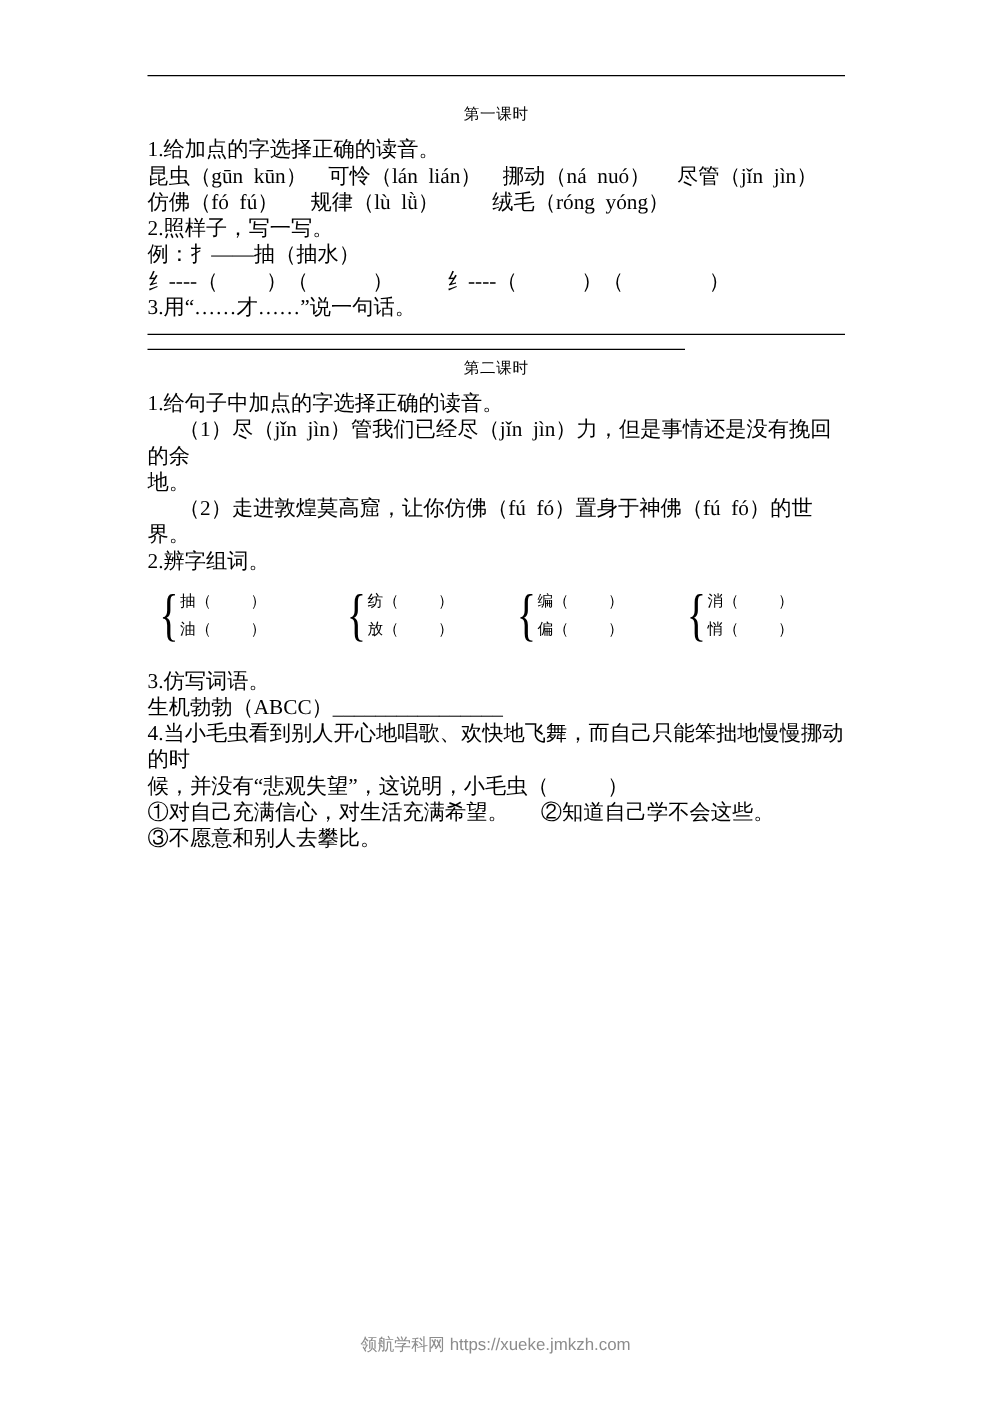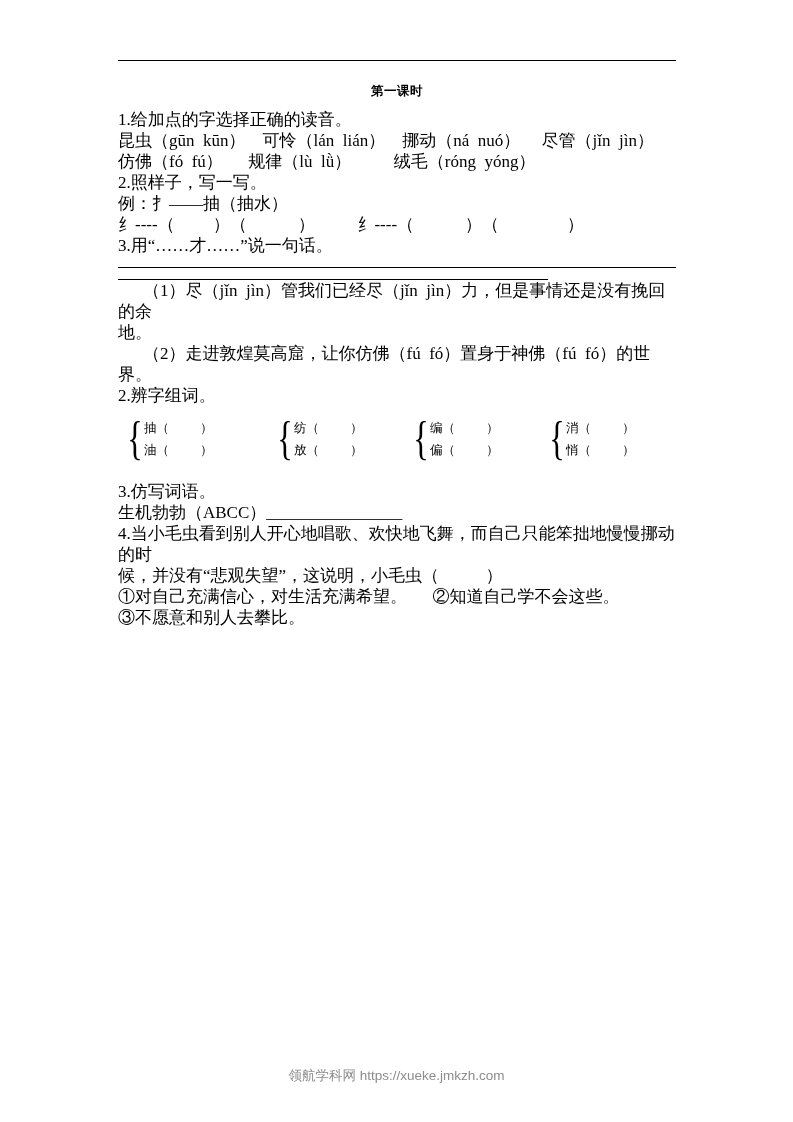--- a/index.html
+++ b/index.html
@@ -28,21 +28,21 @@
     width: 558px;
   }
   .top-rule {
     border-top: 1px solid #000;
     width: 558px;
     margin: 0 0 22px 0;
   }
   .section-title {
     text-align: center;
     font-size: 12.5px;
-    font-weight: bold;
+    font-weight: normal;
     margin: 0 0 9px 0;
     letter-spacing: 0.5px;
   }
   .line {
     font-size: 17px;
     line-height: 21px;
     margin: 0;
     white-space: pre-wrap;
   }
   .line.indent {
@@ -115,20 +115,22 @@
     <p class="line">昆虫（gūn  kūn）    可怜（lán  lián）    挪动（ná  nuó）     尽管（jǐn  jìn）</p>
     <p class="line">仿佛（fó  fú）      规律（lù  lǜ）          绒毛（róng  yóng）</p>
     <p class="line">2.照样子，写一写。</p>
     <p class="line">例：扌——抽（抽水）</p>
     <p class="line">纟----（         ）（            ）          纟----（            ）（                ）</p>
     <p class="line">3.用“……才……”说一句话。</p>
 
     <div class="blank-rule full"></div>
     <div class="blank-rule short"></div>
 
+    <div class="section-title" style="margin-top:6px;">第二课时</div>
+    <p class="line">1.给句子中加点的字选择正确的读音。</p>
     <p class="line indent">（1）尽（jǐn  jìn）管我们已经尽（jǐn  jìn）力，但是事情还是没有挽回的余</p>
     <p class="line">地。</p>
     <p class="line indent">（2）走进敦煌莫高窟，让你仿佛（fú  fó）置身于神佛（fú  fó）的世界。</p>
     <p class="line">2.辨字组词。</p>
 
     <div class="bracket-row">
       <div class="bgroup g1">
         <span class="brace">{</span>
         <span class="pair">
           <div>抽（          ）</div>

